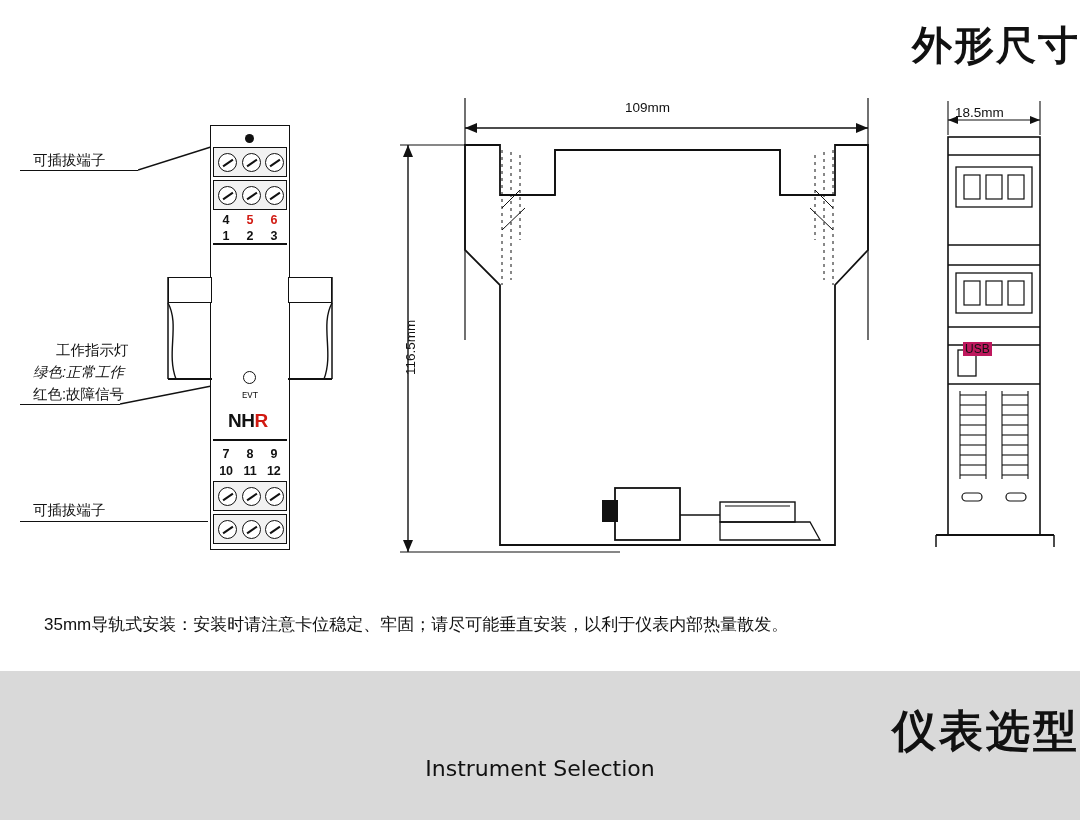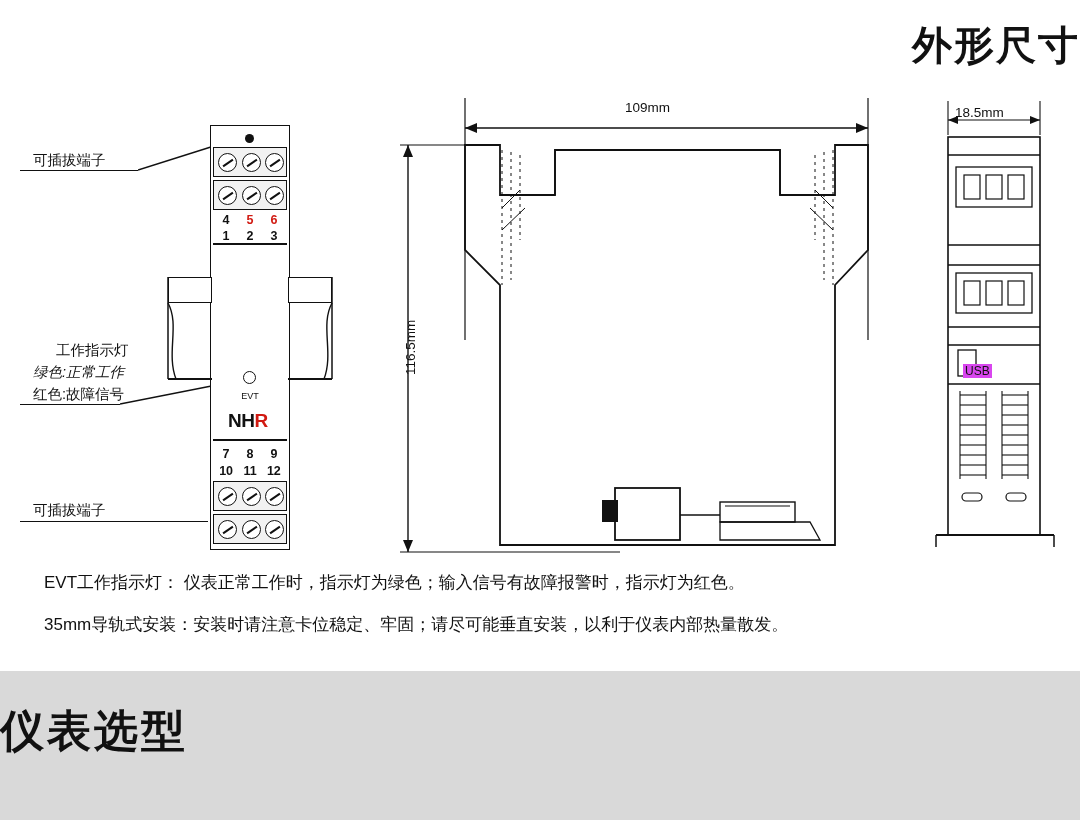--- a/index.html
+++ b/index.html
@@ -148,21 +148,21 @@
   .footer-band {
     position: absolute;
     left: 0; top: 668px;
     width: 1080px; height: 152px;
     background: #d9d9d9;
     border-top: 3px solid #ffffff;
   }
   .footer-title {
     position: absolute;
     left: 0; top: 702px;
-    width: 1080px; text-align: left;
+    width: 1080px; text-align: right;
     font-size: 44px; font-weight: 700;
     letter-spacing: 3px;
     color: #111;
   }
   .footer-sub {
     position: absolute;
     left: 0; top: 756px;
     width: 1080px; text-align: center;
     font-size: 22px;
     color: #111;
@@ -234,21 +234,21 @@
     <div class="rail-line" style="left:78px; top:253px; width:44px;"></div>
     <svg style="position:absolute; left:-44px; top:150px;" width="170" height="108">
       <line x1="2" y1="2" x2="2" y2="28" stroke="#111" stroke-width="1.5"></line>
       <line x1="2" y1="28" x2="2" y2="104" stroke="#111" stroke-width="1.5"></line>
       <line x1="166" y1="2" x2="166" y2="104" stroke="#111" stroke-width="1.5"></line>
       <path d="M2 28 C 14 50, 0 78, 10 104" fill="none" stroke="#111" stroke-width="1.4"></path>
       <path d="M166 28 C 154 50, 168 78, 158 104" fill="none" stroke="#111" stroke-width="1.4"></path>
     </svg>
 
     <div class="led-dot" style="left:33px; top:246px;"></div>
-    <div class="evt-label" style="left:20px; top:266px;">EVT</div>
+    <div class="evt-label" style="left:20px; top:266px;font-family:Liberation Mono, monospace;">EVT</div>
 
     <div class="nhr-logo" style="left:18px; top:285px;">
       <span>NH</span><span class="r">R</span>
     </div>
 
     <div style="position:absolute; left:3px; top:314px; width:74px; height:1.5px; background:#111;"></div>
     <div class="num-row" style="top:322px;">
       <span>7</span>
       <span>8</span>
       <span>9</span>
@@ -378,21 +378,21 @@
         <line x1="98" y1="296" x2="98" y2="384"></line>
     </g>
     <rect x="32" y="398" width="20" height="8" rx="4" fill="none" stroke="#111" stroke-width="1.2"></rect>
     <rect x="76" y="398" width="20" height="8" rx="4" fill="none" stroke="#111" stroke-width="1.2"></rect>
 
     <line x1="6" y1="440" x2="124" y2="440" stroke="#111" stroke-width="1.8"></line>
     <line x1="6" y1="440" x2="6" y2="452" stroke="#111" stroke-width="1.5"></line>
     <line x1="124" y1="440" x2="124" y2="452" stroke="#111" stroke-width="1.5"></line>
   </svg>
 
-  <div class="dim-text" style="left:963px; top:364px; font-size:12px; background:#d946ef; padding:0 2px;">USB</div>
-
-  <div class="note" style="left:44px; top:570px;">EVT工作指示灯：  仪表正常工作时，指示灯为绿色；输入信号有故障报警时，指示灯为红色。</div>
+  <div class="dim-text" style="left:963px; top:342px; font-size:12px; background:#be185d; padding:0 2px;">USB</div>
+
   <div class="note" style="left:44px; top:612px;">35mm导轨式安装：安装时请注意卡位稳定、牢固；请尽可能垂直安装，以利于仪表内部热量散发。</div>
 
   <div class="footer-band"></div>
   <div class="footer-title">仪表选型</div>
+  <div class="footer-sub">Instrument Selection</div>
 
 </div>
 
 </body></html>

